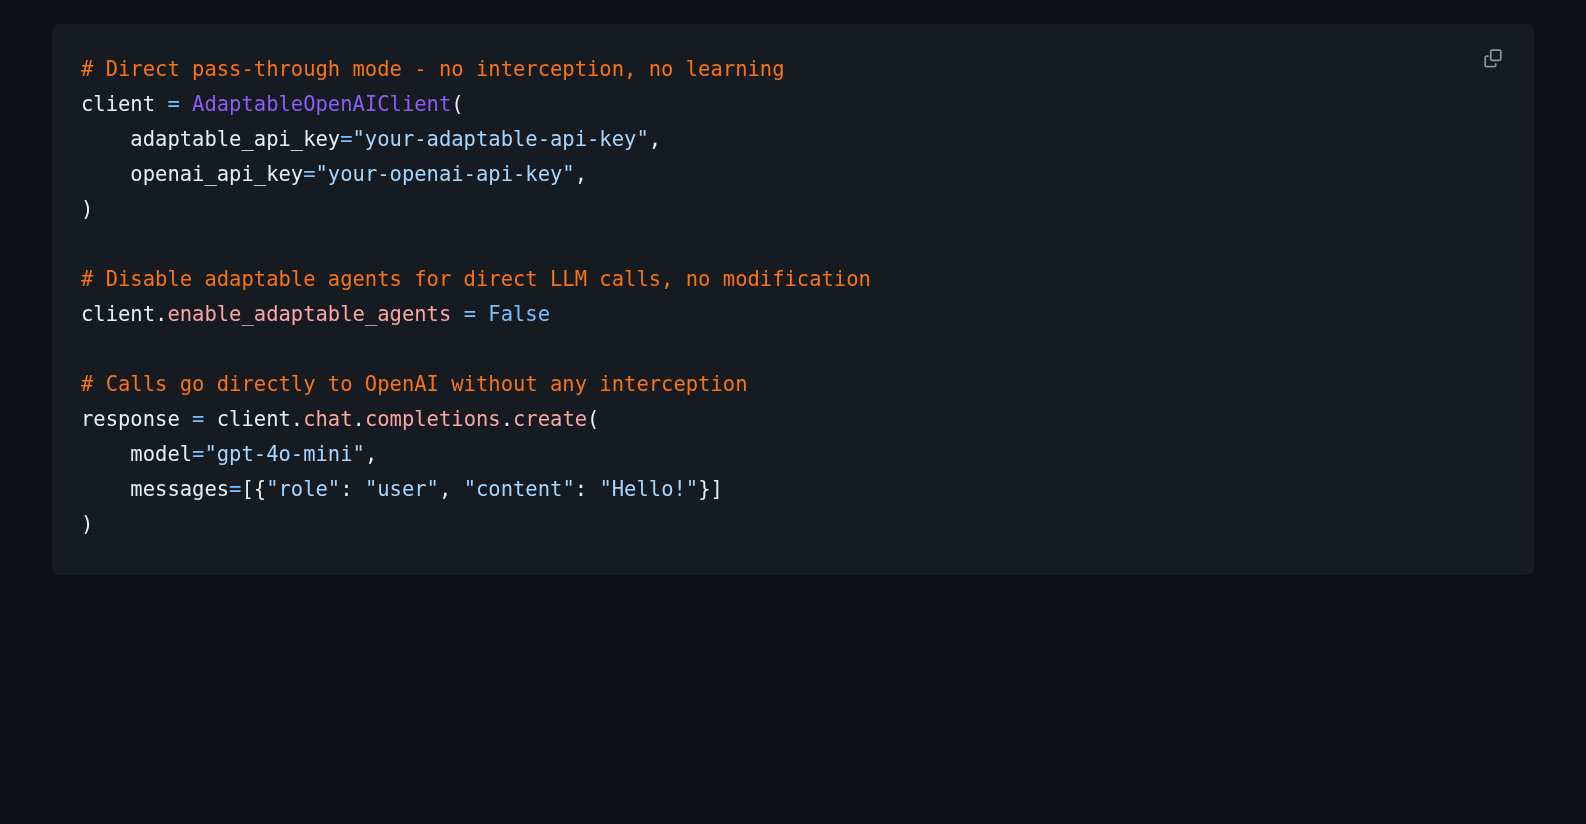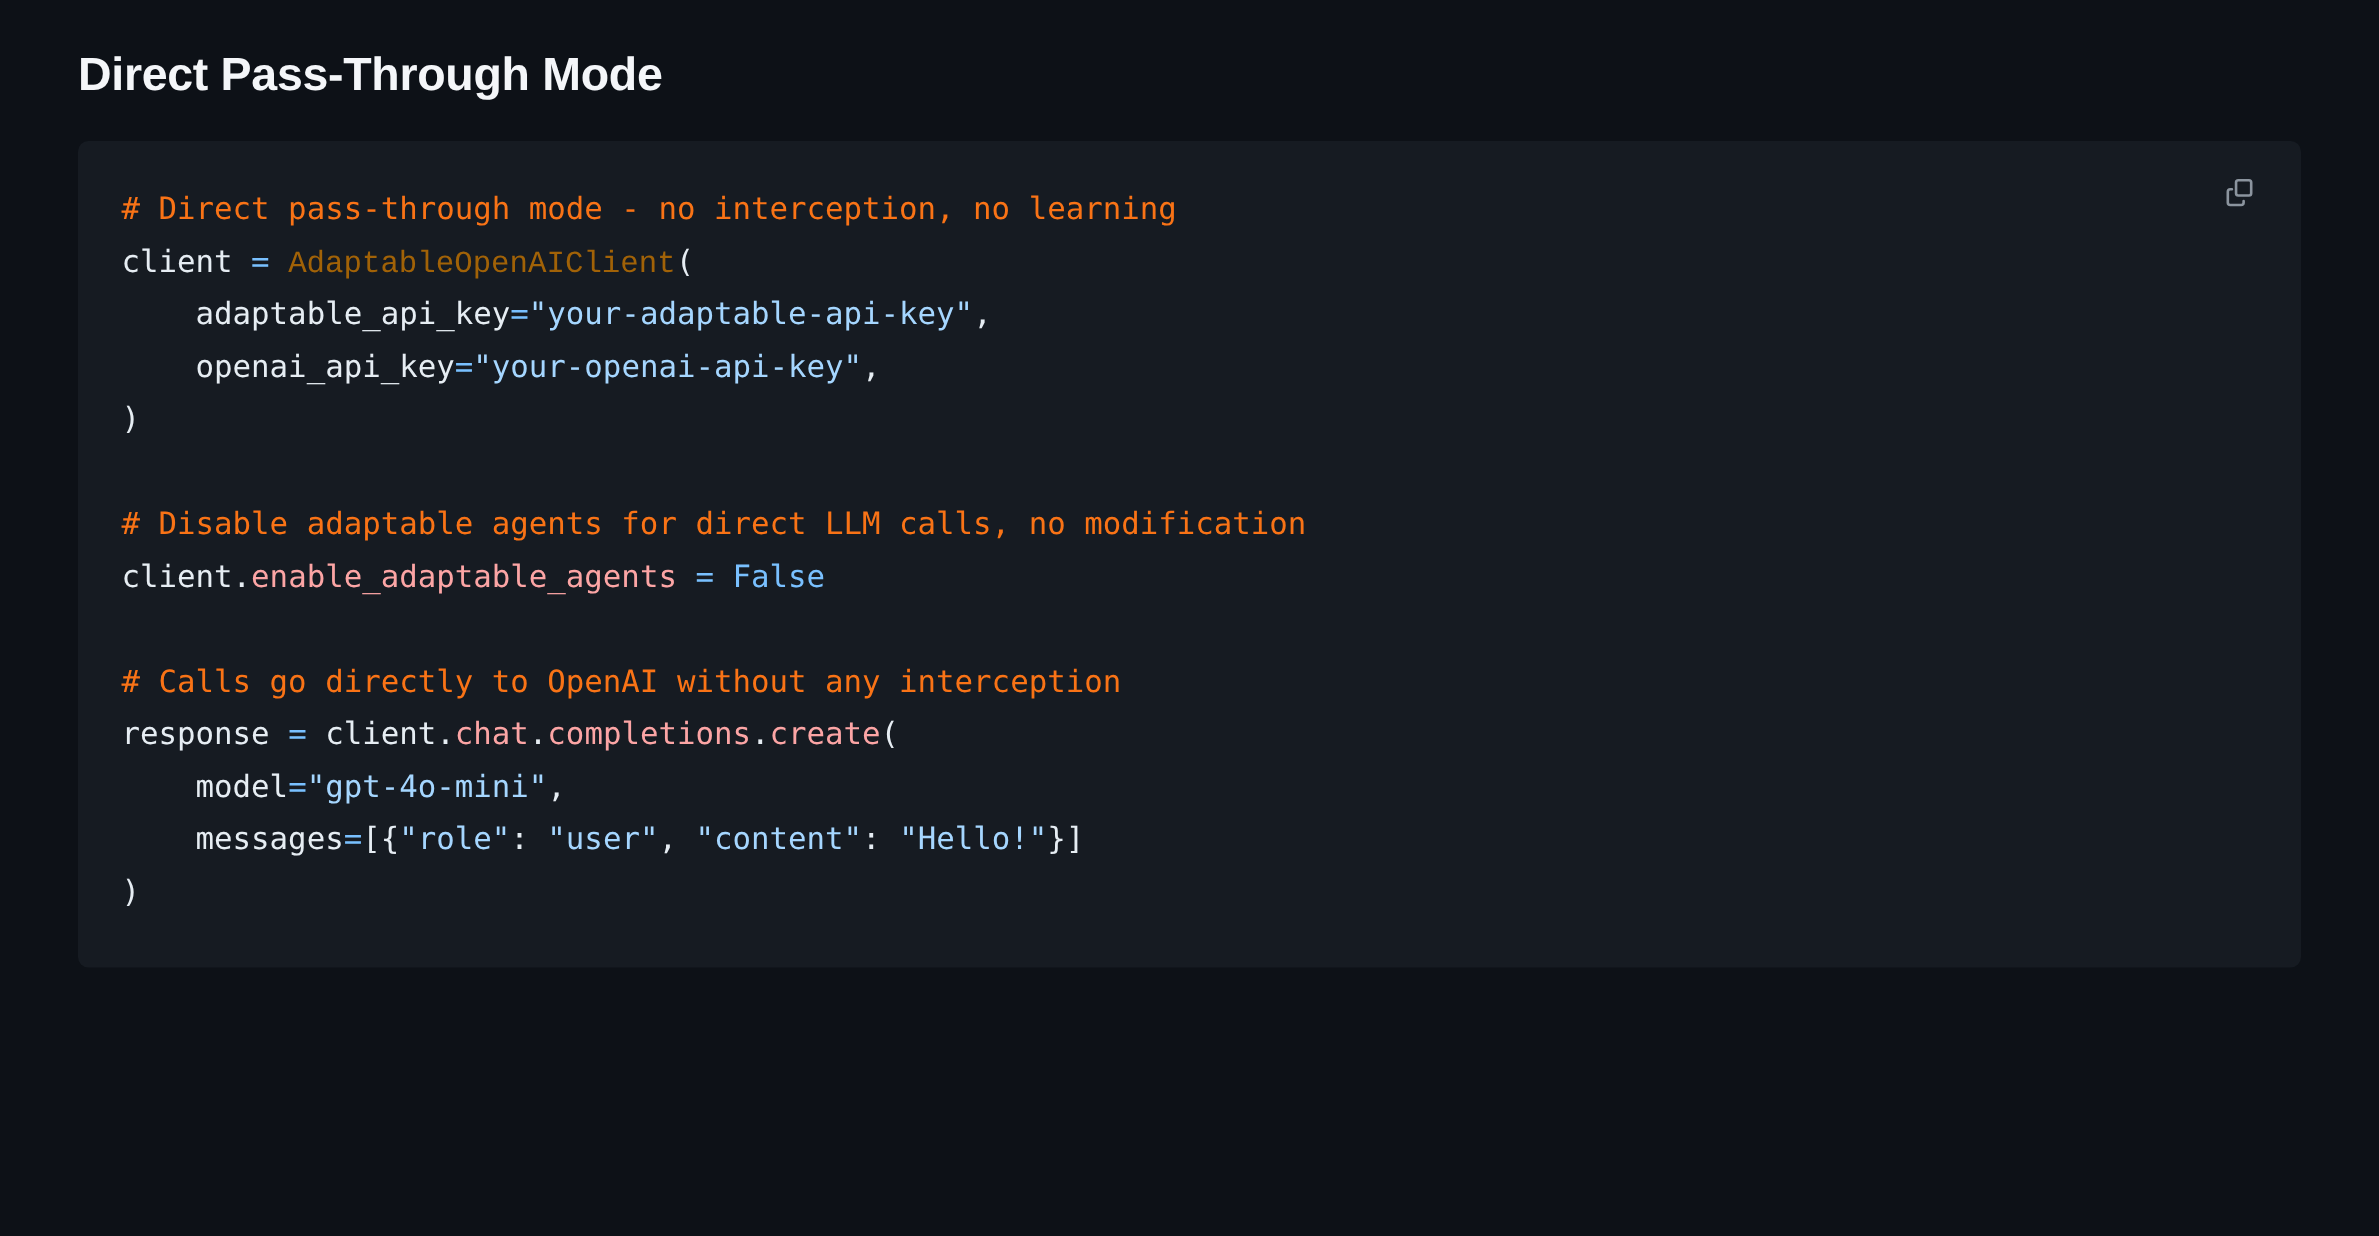--- a/index.html
+++ b/index.html
@@ -94,42 +94,41 @@
     line-height: 35px;
     white-space: pre;
     color: #e6edf3;
     letter-spacing: 0px;
   }
   .code-line { height: 35px; }
 
   
   .t-com  { color: #f97316; }
   .t-def  { color: #e6edf3; text-align: center; }
-  .t-cls  { color: #a16207; font-family: Liberation Mono, monospace; }
+  .t-cls  { color: #8b5cf6; }
   .t-fn   { color: #fca5a5; }
   .t-str  { color: #a5d6ff; }
   .t-op   { color: #79c0ff; }
   .t-kw   { color: #79c0ff; }
   .t-punc { color: #e6edf3; }
 
   
   .outro {
     margin-top: 33px;
     font-size: 22.5px;
     line-height: 1.4;
     color: #ffffff;
     white-space: nowrap;
   }
 </style>
 </head>
 <body>
 
 <div class="page">
 
-  <h1 class="page-title">Direct Pass-Through Mode</h1>
 
 
   <div class="code-card">
 
     <div class="copy-btn">
       <span>
         <svg width="22" height="22" viewBox="0 0 24 24" fill="none" stroke="#8b949e" stroke-width="1.9" stroke-linecap="round" stroke-linejoin="round">
           <rect x="9.5" y="3.5" width="11" height="11" rx="1.6"></rect>
           <path d="M15 18.5v1.2a1.8 1.8 0 0 1-1.8 1.8H5.3A1.8 1.8 0 0 1 3.5 19.7V11.8A1.8 1.8 0 0 1 5.3 10h1.2"></path>
         </svg>

